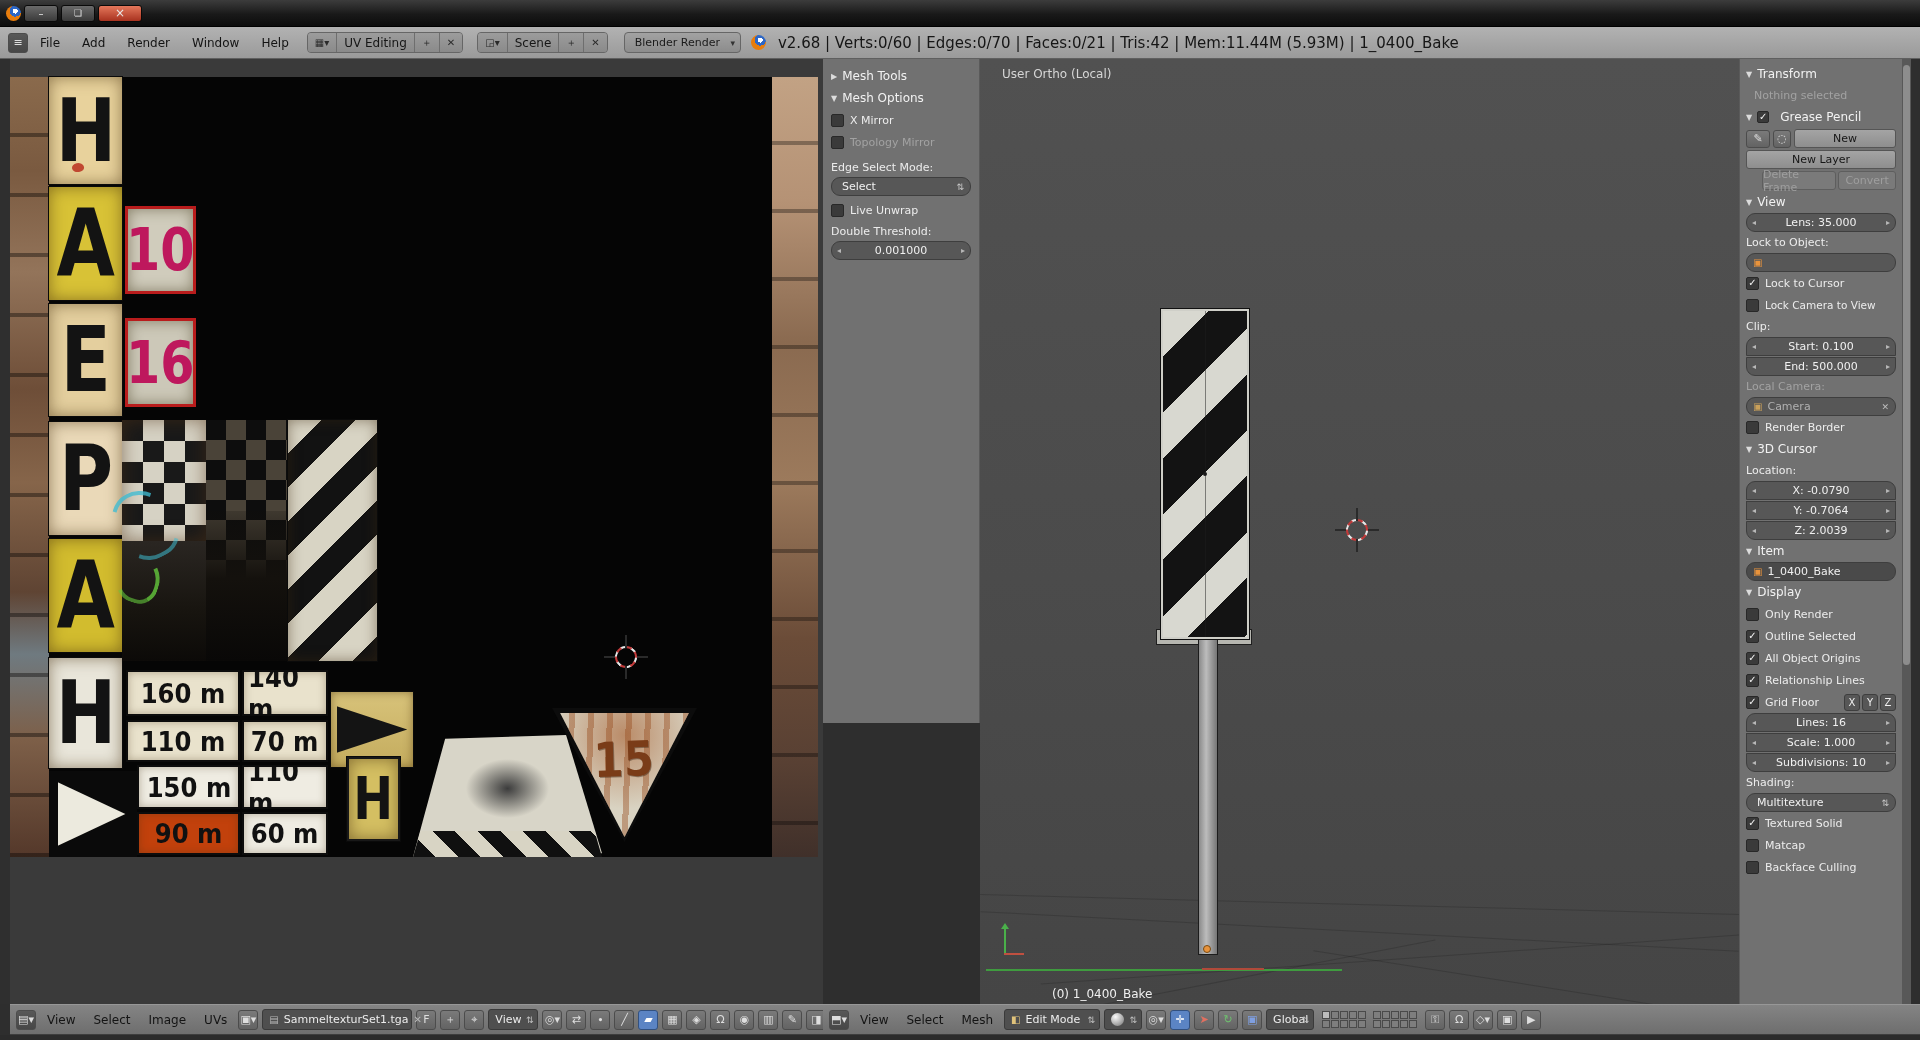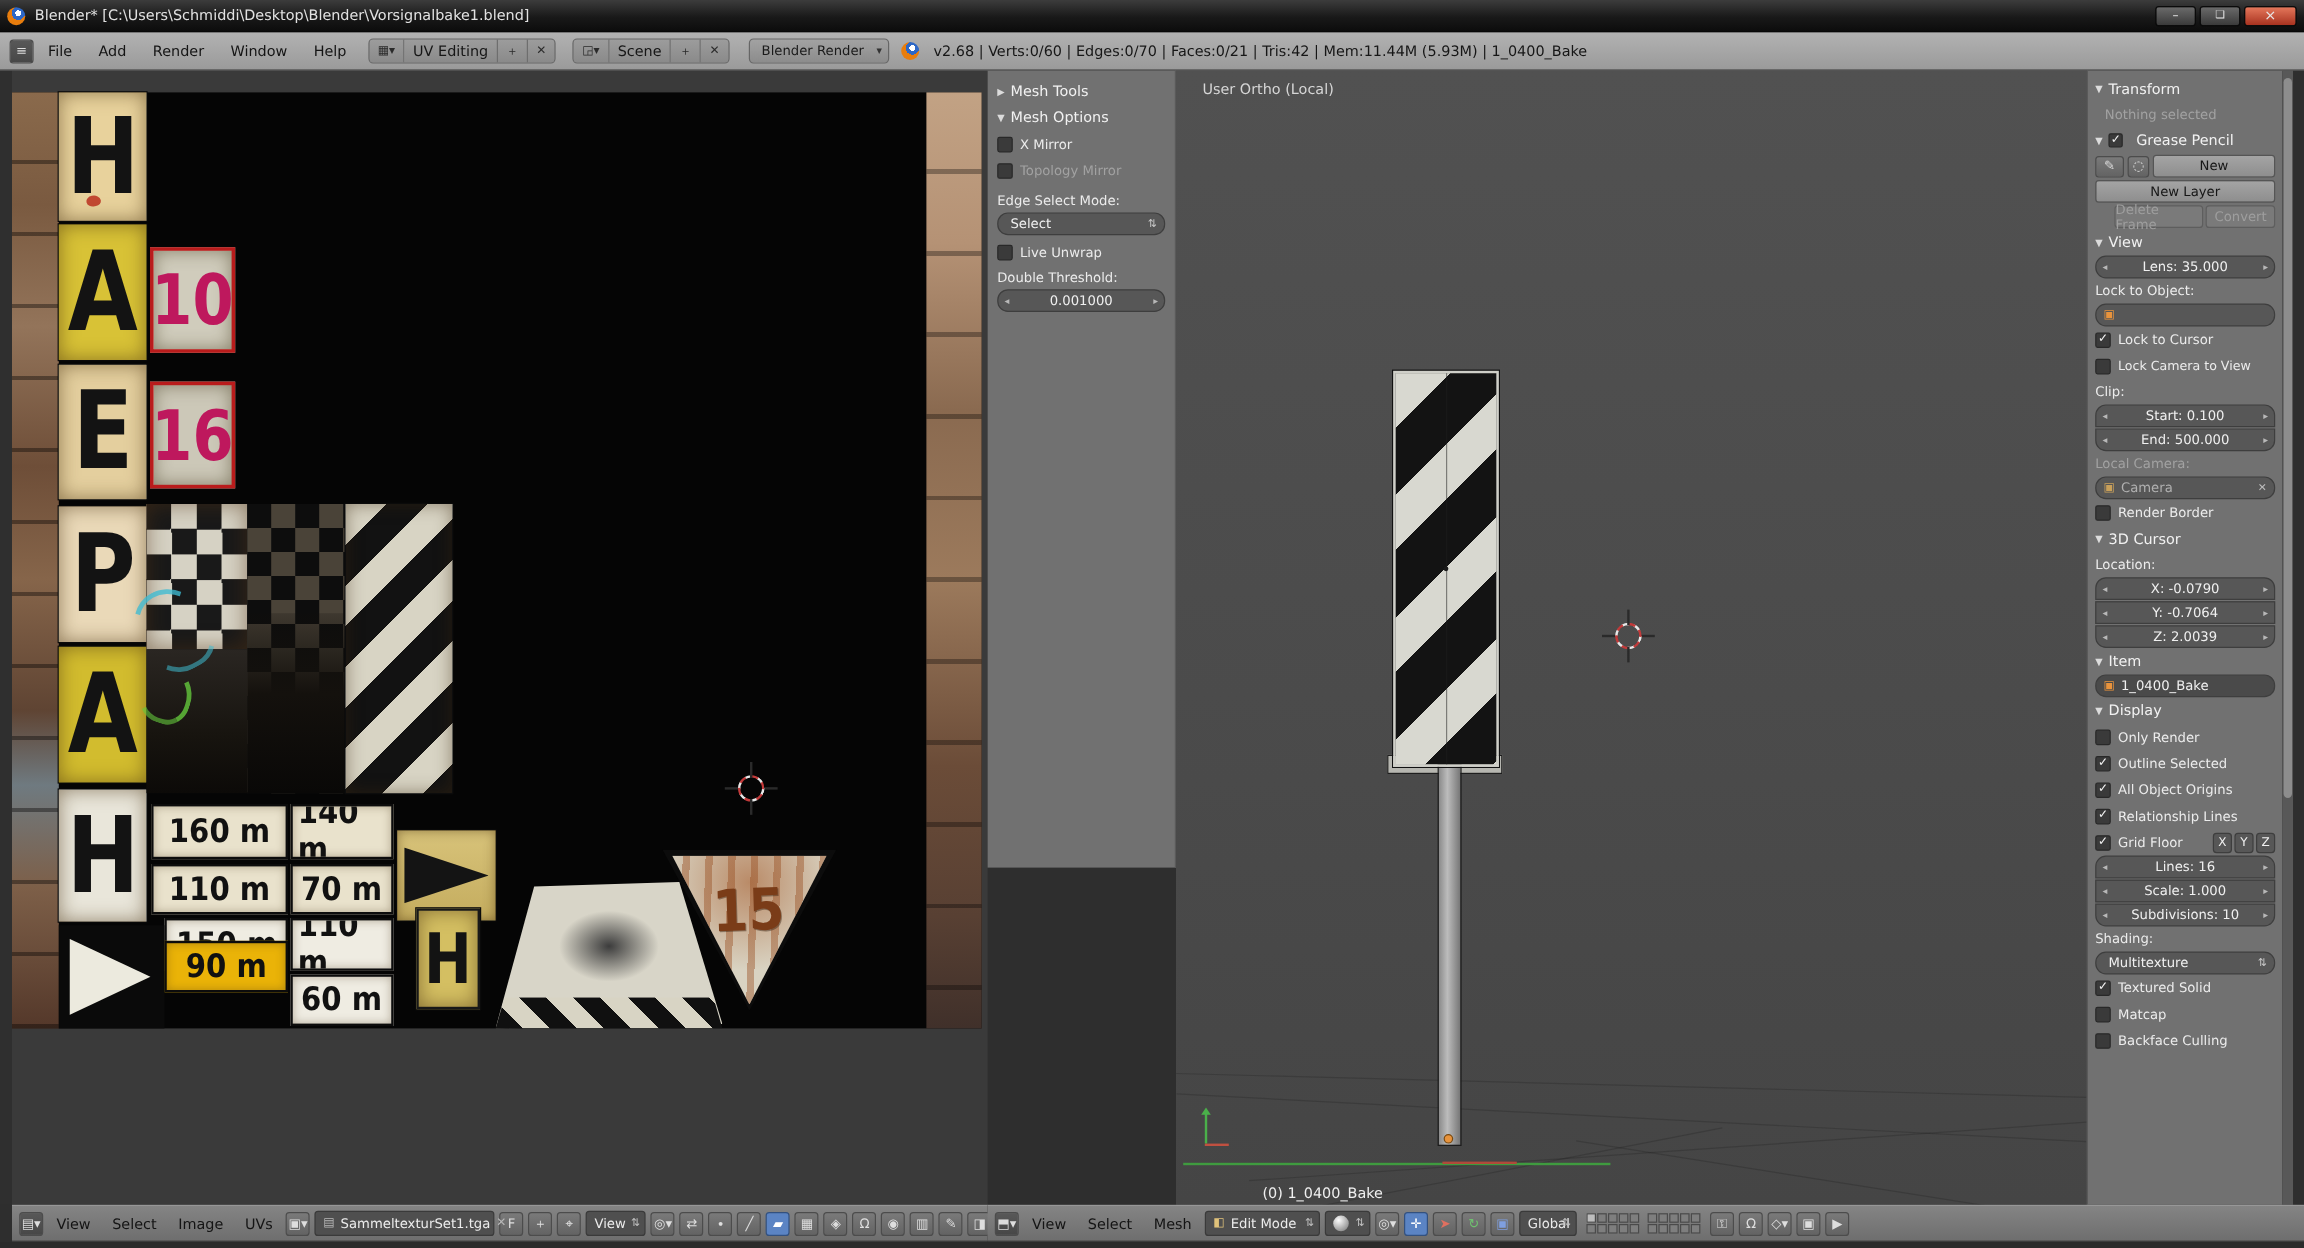--- a/index.html
+++ b/index.html
@@ -18,21 +18,21 @@
   
   #topbar { left:0; top:27px; width:1920px; height:32px; background:linear-gradient(#b2b2b2,#9a9a9a); border-bottom:1px solid #5f5f5f; display:flex; align-items:center; padding:0 8px; gap:2px; }
   .menu { font-size:12px; color:#141414; padding:0 10px; }
   .hbtn { height:21px; background:linear-gradient(#a2a2a2,#8c8c8c); border:1px solid #666; border-radius:4px; color:#1a1a1a; display:flex; align-items:center; justify-content:center; font-size:11px; padding:0 5px; }
   .grp { display:flex; align-items:center; height:21px; border:1px solid #666; border-radius:4px; overflow:hidden; margin:0 6px; background:#919191; }
   .grp .seg { height:100%; display:flex; align-items:center; justify-content:center; font-size:12px; color:#161616; padding:0 7px; border-right:1px solid #6e6e6e; background:linear-gradient(#9c9c9c,#8a8a8a); }
   .grp .seg.icon { font-size:10px; color:#2a2a2a; }
   .grp .seg:last-child { border-right:none; }
   #engine-select { margin:0 8px; padding:0 20px 0 10px; position:relative; }
   #engine-select::after { content:"▾"; position:absolute; right:5px; font-size:9px; color:#333; }
-  #stats { font-size:12px; color:#161616; margin-left:10px; white-space:nowrap; }
+  #stats { font-size:15px; color:#161616; margin-left:10px; white-space:nowrap; }
 
   
   #uv-canvas { left:10px; top:59px; width:813px; height:945px; background:#3a3a3a; overflow:hidden; }
   #uv-image  { position:absolute; left:0; top:18px; width:808px; height:780px; background:#050505; }
   .strip { position:absolute; top:0; height:780px; }
   #strip-l { left:0; width:39px;
     background:repeating-linear-gradient(180deg, rgba(0,0,0,0) 0 56px, rgba(0,0,0,.38) 56px 60px),
       linear-gradient(180deg,#8a6a4c 0%,#7a5a40 12%,#93745a 25%,#6e4e38 40%,#86654a 52%,#5f4433 66%,#6f7a80 74%,#7d5f48 85%,#54382a 100%); }
   #strip-r { left:762px; width:46px;
     background:repeating-linear-gradient(180deg, rgba(0,0,0,0) 0 64px, rgba(0,0,0,.32) 64px 68px),
@@ -53,21 +53,21 @@
   #s-10 { left:115px; top:129px; width:71px; height:88px; background:#d0ccbc; }
   #s-16 { left:115px; top:241px; width:71px; height:89px; background:#ccc8b8; }
   .dist { border:2px solid #0c0c0c; background:#e9e2cc; color:#111; font-weight:bold; font-size:27px; box-shadow:inset 0 0 8px rgba(70,50,20,.35); }
   .dist span { transform:scaleX(.9); }
   #s-d160 { left:116px; top:593px; width:114px; height:46px; }
   #s-d140 { left:232px; top:593px; width:86px; height:46px; }
   #s-d110a{ left:116px; top:643px; width:114px; height:42px; }
   #s-d70  { left:232px; top:643px; width:86px; height:42px; }
   #s-d150 { left:127px; top:688px; width:103px; height:44px; background:#efece2; }
   #s-d110b{ left:232px; top:688px; width:86px; height:44px; background:#efece2; }
-  #s-d90  { left:127px; top:707px; width:103px; height:43px; background:#eab308; }
+  #s-d90  { left:127px; top:735px; width:103px; height:43px; background:#c2410c; }
   #s-d60  { left:232px; top:735px; width:86px; height:43px; background:#efece2; }
   #s-ckl { left:112px; top:343px; width:84px; height:121px; background:repeating-conic-gradient(#d6d2c4 0% 25%, #191919 0% 50%); background-size:42px 42px; box-shadow:inset 0 0 18px rgba(80,50,20,.55); }
   #s-ckd { left:196px; top:343px; width:82px; height:241px; background:repeating-conic-gradient(#4a4338 0% 25%, #0d0d0d 0% 50%); background-size:40px 40px; }
   #s-ckd::after { content:""; position:absolute; left:0; right:0; bottom:0; height:150px; background:linear-gradient(180deg, rgba(15,13,10,.2), #14110d 45%, #090807); }
   #s-gr { left:112px; top:464px; width:84px; height:120px; background:linear-gradient(180deg,#2a2622,#17140f 60%,#0c0a08); }
   #s-str { left:278px; top:343px; width:89px; height:241px; background:repeating-linear-gradient(135deg, #d8d4c4 0 24px, #121212 24px 48px); box-shadow:inset 0 0 14px rgba(60,40,15,.5), 0 0 0 1px #0a0a0a; }
   #s-arrow { left:39px; top:694px; width:88px; height:86px; background:#0a0a0a; }
   #s-arrow .tri { width:80%; height:84%; background:#eceade; clip-path:polygon(0 6%, 96% 50%, 0 94%); }
   #s-flag { left:321px; top:615px; width:82px; height:75px; background:linear-gradient(#d8c37a,#c4ac5e); box-shadow:inset 0 0 10px rgba(70,45,10,.5), 0 0 0 1px #0a0a0a; }
   #s-flag .flag { width:86%; height:62%; background:#141414; clip-path:polygon(0 0, 100% 50%, 0 100%); }
@@ -164,21 +164,20 @@
   #nscroll .thumb { position:absolute; left:1px; right:1px; top:6px; height:600px; border-radius:4px; background:#8d8d8d; }
   #redge { left:1911px; top:59px; width:9px; height:945px; background:#2e2e2e; }
   #bedge { left:0; top:1035px; width:1920px; height:5px; background:#2b2b2b; }
   #ledge { left:0; top:59px; width:10px; height:945px; background:#2f2f2f; }
 </style>
 </head>
 <body>
 
 <div id="titlebar" class="abs">
   <span class="blogo"></span>
-  <span id="win-title">Blender* [C:\Users\Schmiddi\Desktop\Blender\Vorsignalbake1.blend]</span>
   <span class="winbtn min"></span>
   <span class="winbtn max"></span>
   <span class="winbtn close"></span>
 </div>
 
 <div id="topbar" class="abs">
   <span class="hicon dark">≡</span>
   <span class="menu">File</span>
   <span class="menu">Add</span>
   <span class="menu">Render</span>

